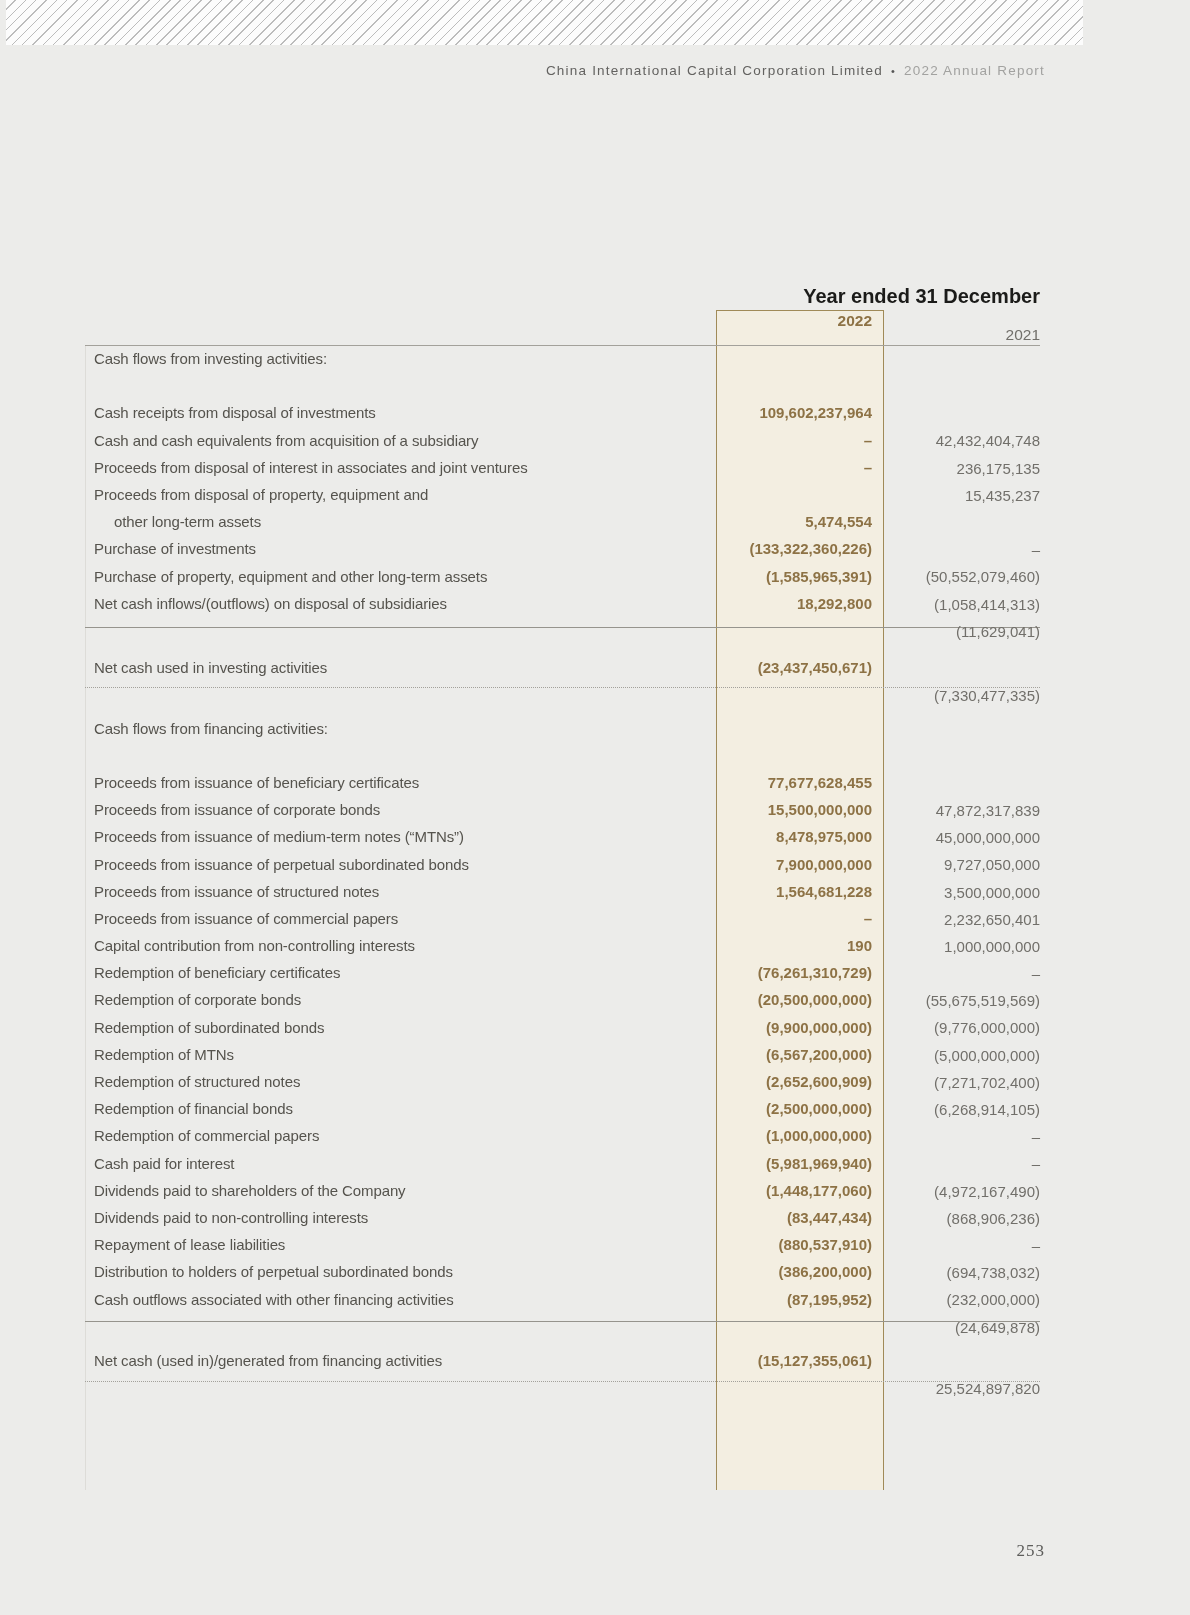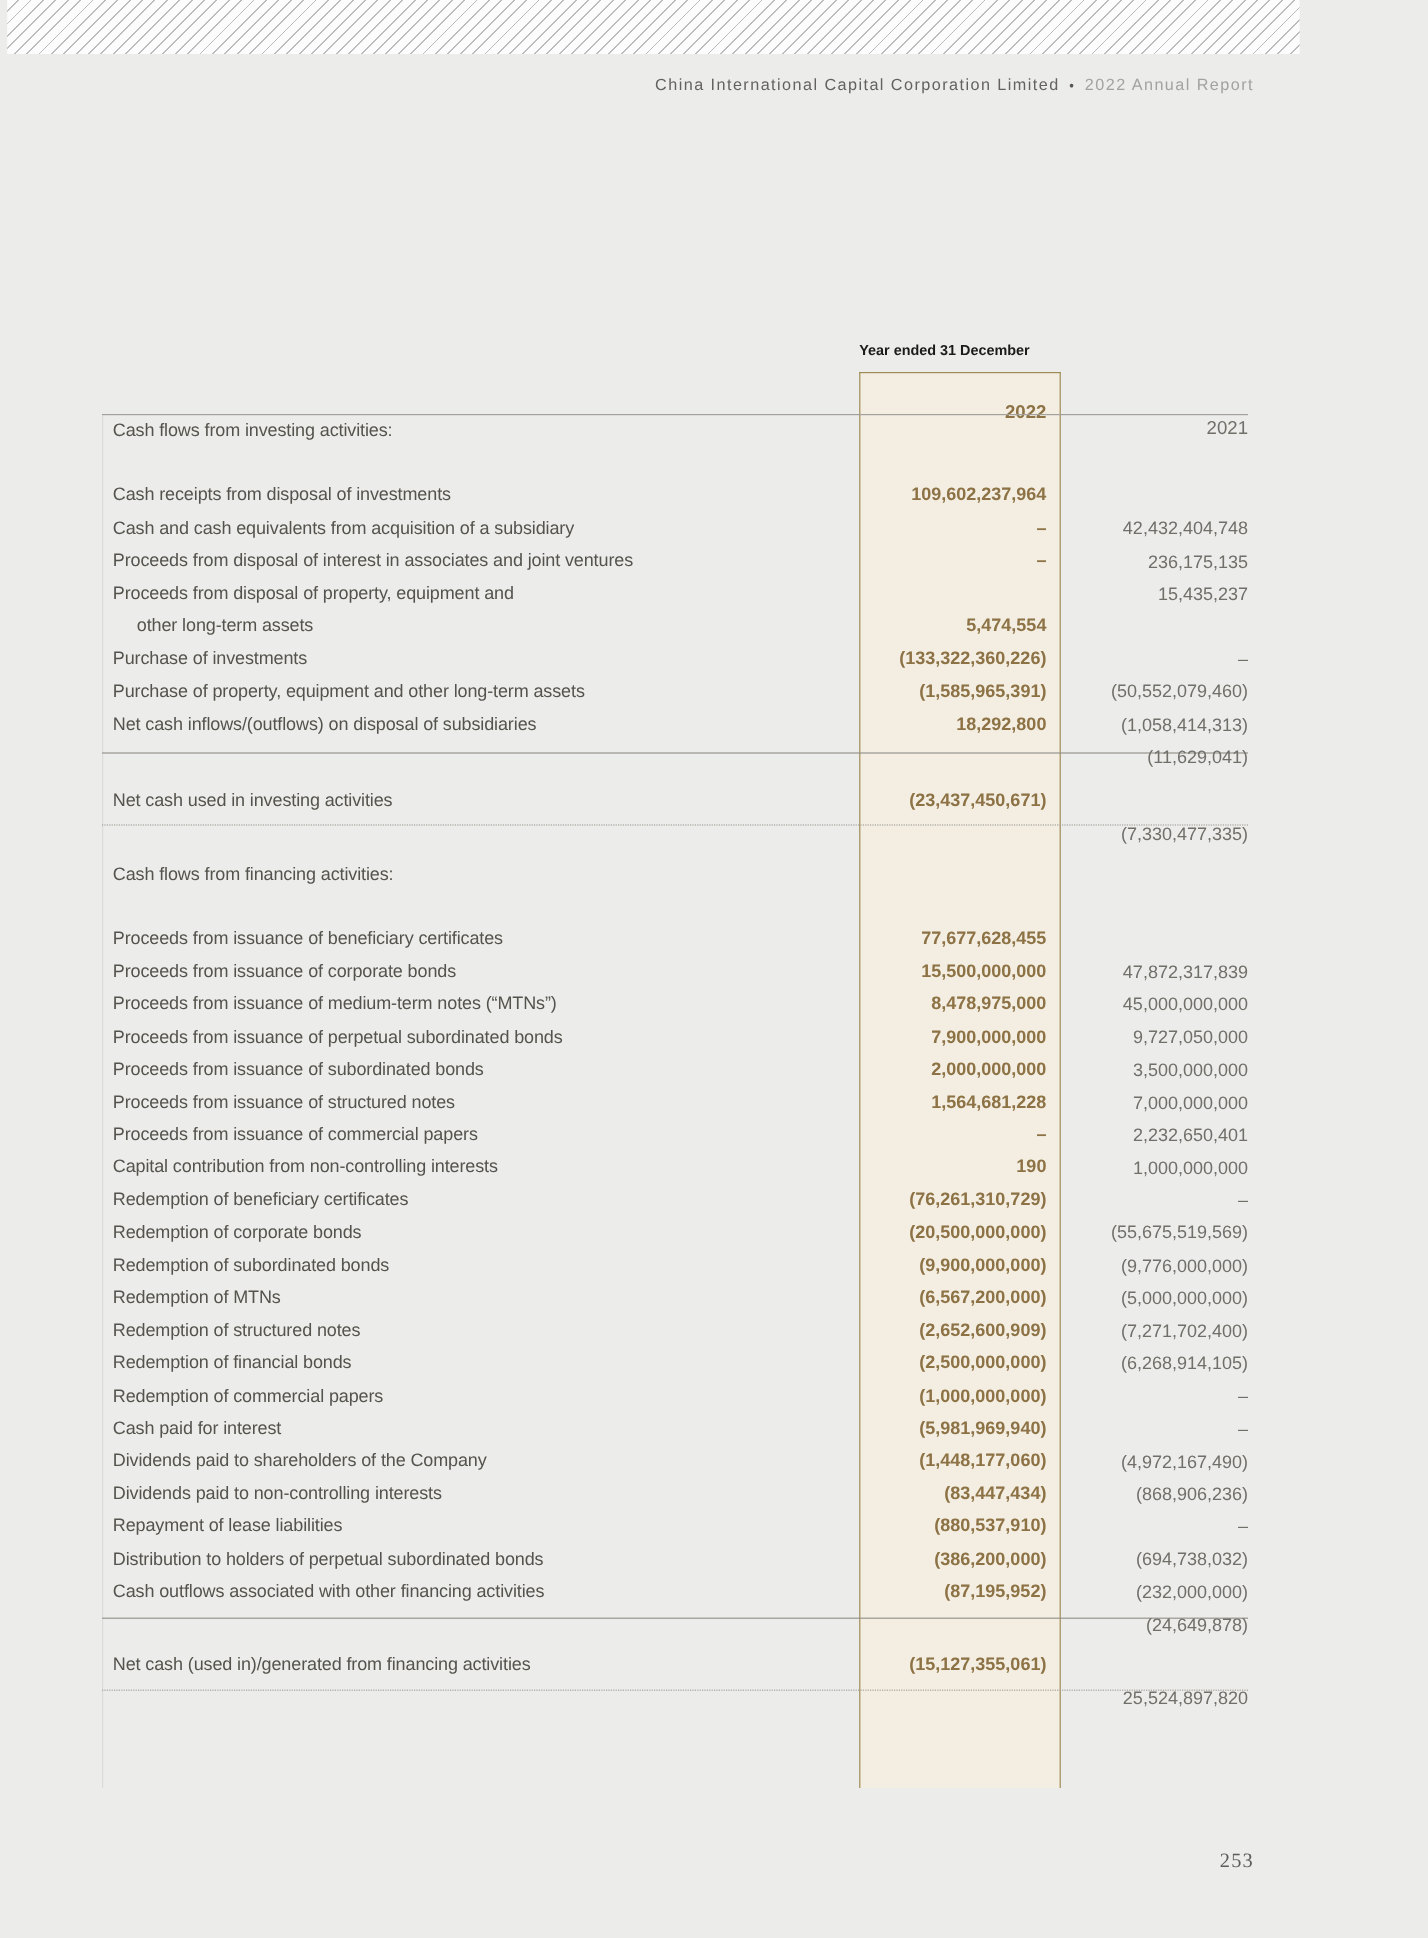--- a/index.html
+++ b/index.html
@@ -25,24 +25,24 @@
   .doc-header .report{color:#a2a2a0;}
   
   .fin-table{position:absolute;left:85px;top:283px;width:955px;}
   .left-edge{position:absolute;left:0;top:62px;height:1145px;width:0;border-left:1px solid #dddcd8;z-index:0;}
   .col-box{
     position:absolute;left:631px;top:27px;width:168px;height:1180px;
     background:#f3eee1;border:1px solid #a08a58;border-bottom:none;
     box-sizing:border-box;z-index:0;
   }
   .period-header{
-    position:absolute;top:2px;left:631px;width:324px;text-align:left;
-    font-weight:bold;font-size:12px;color:#1b1b19;z-index:1;letter-spacing:0;
-  }
-  .year-row{position:absolute;top:46px;left:0;width:100%;height:30px;display:flex;align-items:center;z-index:1;}
+    position:absolute;top:2px;left:631px;width:324px;text-align:right;
+    font-weight:bold;font-size:20px;color:#1b1b19;z-index:1;letter-spacing:0;
+  }
+  .year-row{position:absolute;top:23px;left:0;width:100%;height:30px;display:flex;align-items:center;z-index:1;}
   .top-rule{position:absolute;top:62px;left:0;width:100%;border-top:1px solid #a3a19b;z-index:2;}
   .rows{position:relative;z-index:1;padding-top:67px;}
   .row{display:flex;align-items:flex-start;height:27.2px;}
   .cell-label{flex:1 1 auto;padding-left:9px;font-size:15px;color:#55534d;letter-spacing:-0.1px;white-space:nowrap;overflow:hidden;}
   .cell-label.indent{padding-left:29px;}
   .cell-v22{flex:0 0 168px;box-sizing:border-box;text-align:right;padding-right:12px;font-size:15px;font-weight:bold;color:#8d7245;white-space:nowrap;}
   .cell-v21{flex:0 0 156px;box-sizing:border-box;text-align:right;font-size:15px;color:#716f6a;white-space:nowrap;margin-top:28px;}
   .year-row .cell-v22,.year-row .cell-v21{font-size:15.5px;}
   .spacer{height:27.2px;}
   .rule{height:0;width:100%;}
@@ -150,25 +150,20 @@
         <div class="cell-label">Proceeds from issuance of medium-term notes (“MTNs”)</div>
         <div class="cell-v22">8,478,975,000</div>
         <div class="cell-v21">9,727,050,000</div>
       </div>
       <div class="row">
         <div class="cell-label">Proceeds from issuance of perpetual subordinated bonds</div>
         <div class="cell-v22">7,900,000,000</div>
         <div class="cell-v21">3,500,000,000</div>
       </div>
       <div class="row">
-        <div class="cell-label">Proceeds from issuance of subordinated bonds</div>
-        <div class="cell-v22">2,000,000,000</div>
-        <div class="cell-v21">7,000,000,000</div>
-      </div>
-      <div class="row">
         <div class="cell-label">Proceeds from issuance of structured notes</div>
         <div class="cell-v22">1,564,681,228</div>
         <div class="cell-v21">2,232,650,401</div>
       </div>
       <div class="row">
         <div class="cell-label">Proceeds from issuance of commercial papers</div>
         <div class="cell-v22">–</div>
         <div class="cell-v21">1,000,000,000</div>
       </div>
       <div class="row">

